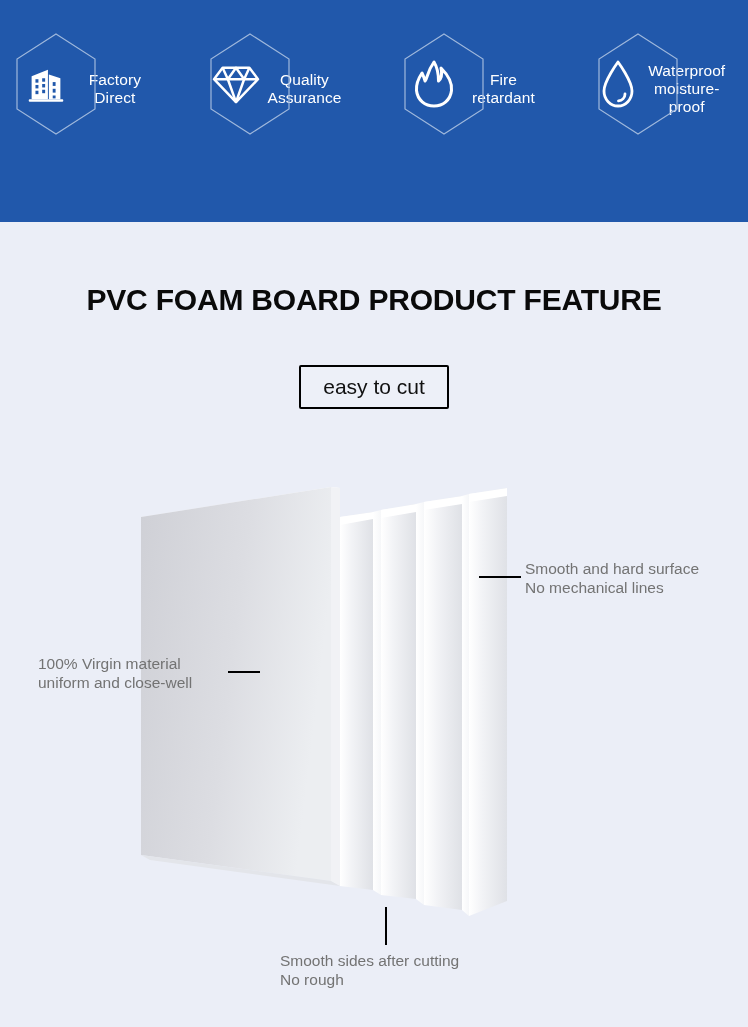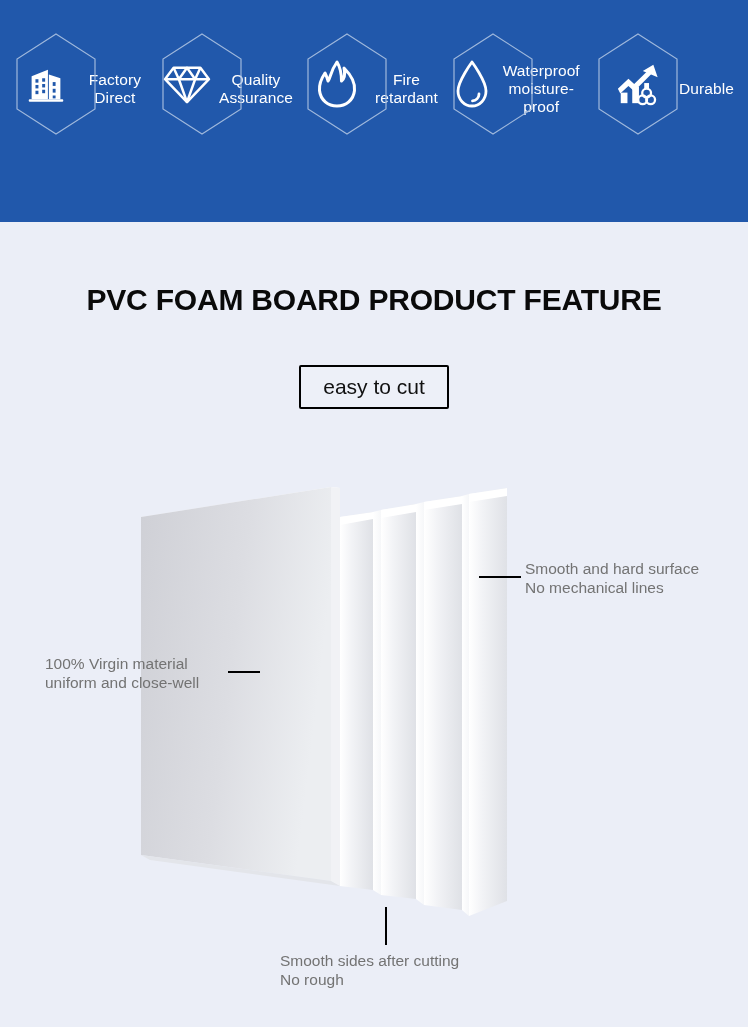--- a/index.html
+++ b/index.html
@@ -69,21 +69,21 @@
   }
   .scene svg{display:block;}
 
   
   .anno{
     position:absolute;
     font-size:15.5px;line-height:1.25;color:#737373;
     white-space:pre-line;
   }
   .anno-right{left:525px;top:559px;}
-  .anno-left{left:45px;top:654px;}
+  .anno-left{left:38px;top:654px;}
   .anno-bottom{left:280px;top:951px;}
 
   .leader{position:absolute;background:#000000;}
   .leader-right{left:479px;top:576px;width:42px;height:2px;}
   .leader-left{left:228px;top:671px;width:32px;height:2px;}
   .leader-bottom{left:385px;top:907px;width:2px;height:38px;}
 </style>
 </head>
 <body>
 
@@ -159,42 +159,20 @@
         <g fill="none" stroke="#ffffff" stroke-width="2.8" stroke-linejoin="round" stroke-linecap="round">
           <path d="M18 3 C18 3 4 22 4 32 C4 40.5 10.3 47 18 47 C25.7 47 32 40.5 32 32 C32 22 18 3 18 3 Z"></path>
           <path d="M25 35 C25 39 22 41.5 18.5 41.8"></path>
         </g>
       </svg>
     </div>
     <div class="feat-label">Waterproof
 moisture-proof</div>
   </div>
 
-  <div class="feature">
-    <div class="hexwrap">
-      <svg class="hexoutline" width="84" height="104" viewBox="0 0 84 104">
-        <polygon points="42,2 81,27 81,77 42,102 3,77 3,27" fill="none" stroke="#9fb8dc" stroke-width="1.2"></polygon>
-      </svg>
-      <svg class="glyph" width="48" height="46" viewBox="0 0 50 48">
-        <g fill="#ffffff">
-          <path d="M4 29 L15 18.5 L21 24 L36 9.5 L39.5 13 L21 31.5 L15 26 L6.5 34 Z"></path>
-          <polygon points="41,4 45.5,17 30,10.5"></polygon>
-          <rect x="7" y="33" width="7" height="11"></rect>
-          <rect x="19" y="27" width="7" height="17"></rect>
-          <rect x="31.5" y="23" width="5" height="6"></rect>
-        </g>
-        <g fill="none" stroke="#ffffff" stroke-width="2.4">
-          <circle cx="34" cy="33.5" r="4.6"></circle>
-          <circle cx="29.8" cy="40.5" r="4.6"></circle>
-          <circle cx="38.2" cy="40.5" r="4.6"></circle>
-        </g>
-      </svg>
-    </div>
-    <div class="feat-label">Durable</div>
-  </div>
 
 </div>
 
 <div class="title">PVC FOAM BOARD PRODUCT FEATURE</div>
 
 <div class="pillrow">
   <div class="pill">easy to cut</div>
 </div>
 
 <div class="scene">

